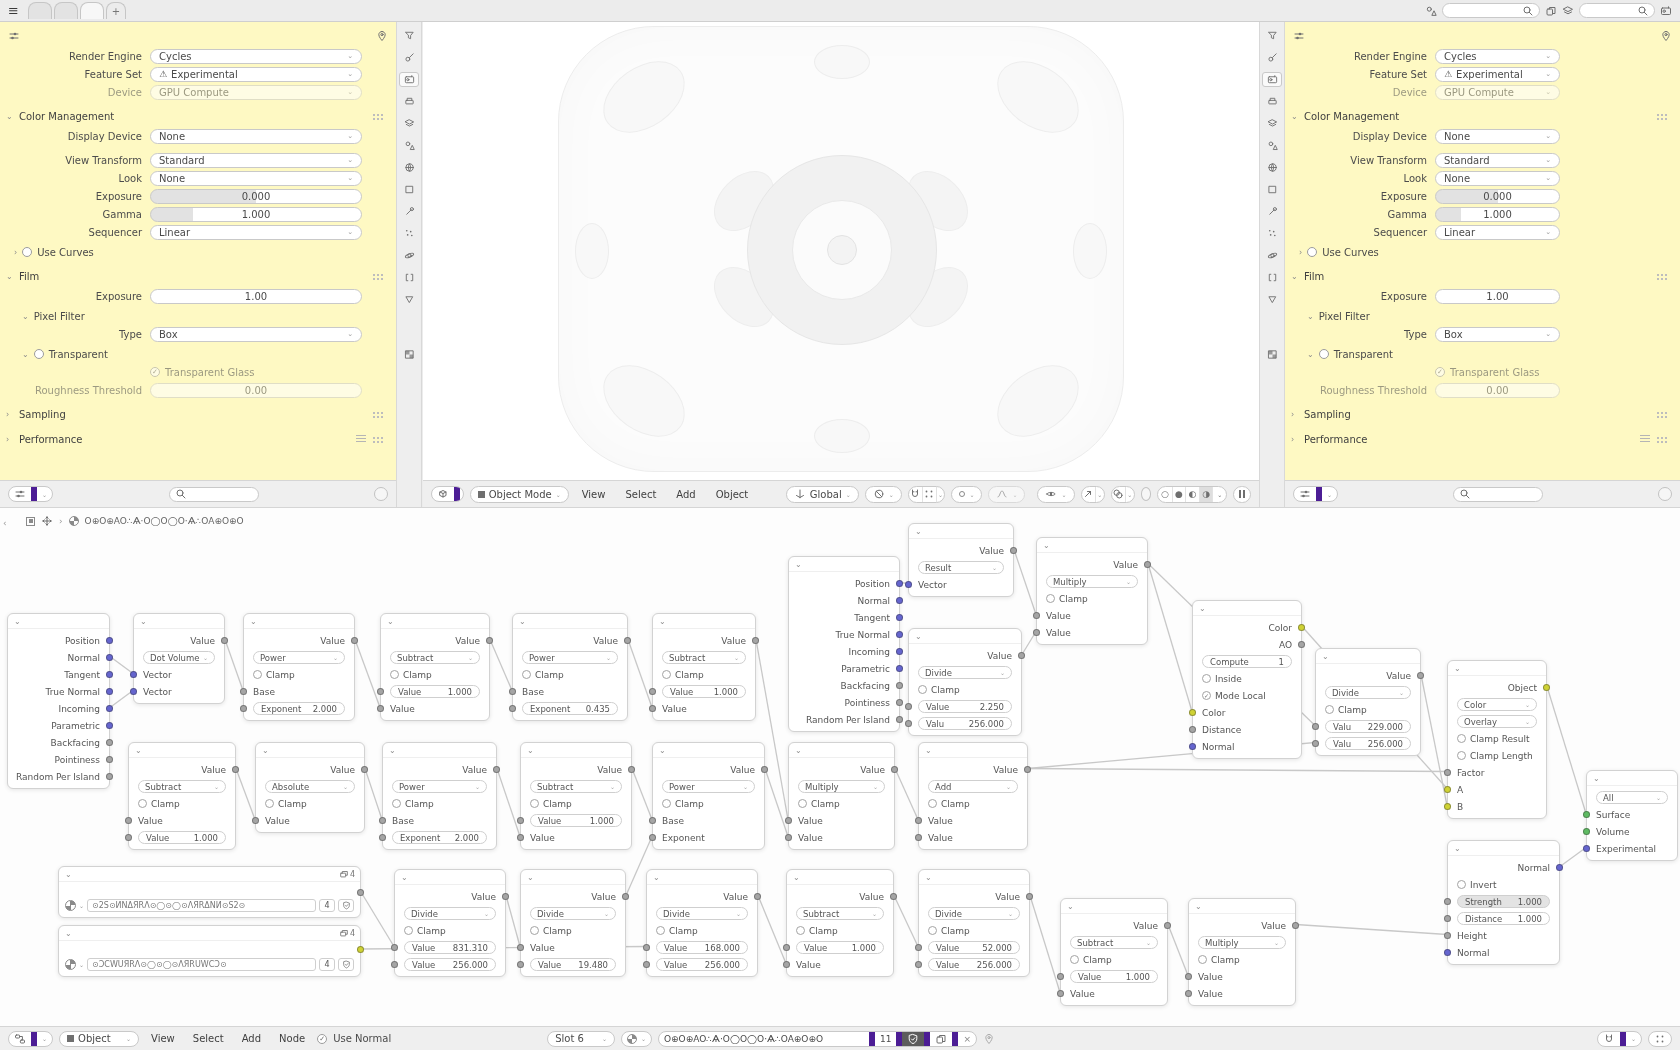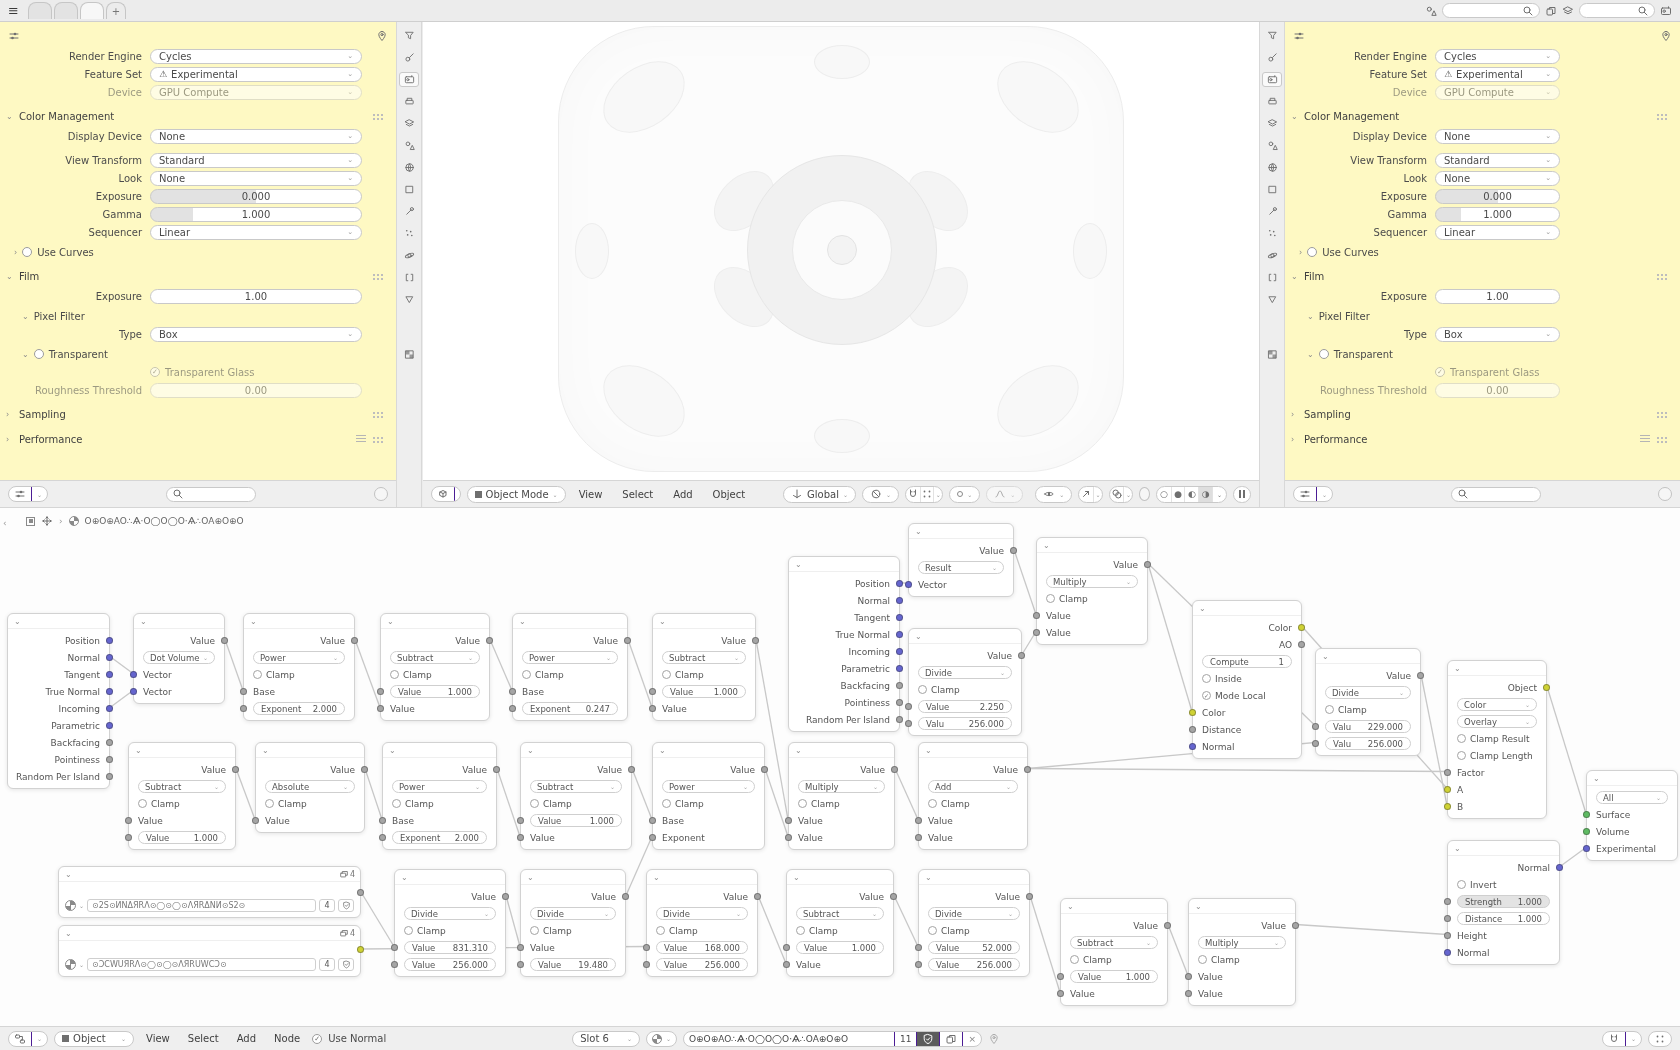--- a/index.html
+++ b/index.html
@@ -124,21 +124,21 @@
     font-size:9px; color:#666; }
   #ne-collapse { position:absolute; top:10px; left:3px; font-size:9px; color:#999; }
 
   
   #ne-footer { position:absolute; top:1026px; left:0; width:1680px; height:24px; background:#efefef;
     border-top:1px solid #d5d5d5; display:flex; align-items:center; padding:0 8px; gap:6px; }
   .fmenu { font-size:10px; color:#3f3f3f; margin:0 6px; cursor:pointer; }
   .fgroup { display:flex; align-items:center; height:16px; border:1px solid #c9c9c9;
     border-radius:8px; background:#fff; overflow:hidden; }
   .fgroup .fseg { height:16px; display:flex; align-items:center; padding:0 5px; font-size:9px;
-    border-left:1px solid #4c1d95; }
+    border-left:6px solid #4c1d95; }
   .fgroup .fseg:first-child { border-left:none; }
   .fseg.dark { background:#5c5c5c; color:#fff; }
   svg { display:block; }
 </style>
 </head>
 <body>
 
 <div id="topbar">
   <span id="hamburger">≡</span>
   <div id="wtabs" style="display: flex; align-items: flex-end;">
@@ -1083,21 +1083,21 @@
             <span class="nlbl">Clamp</span>
           </div>
           <div class="nrow">
             <span class="sk l" style="background: rgb(165, 165, 165);"></span>
             <span class="nlbl">Base</span>
           </div>
           <div class="nrow">
             <span class="sk l" style="background: rgb(165, 165, 165);"></span>
             <div class="nfld">
               <span>Exponent</span>
-              <span>0.247</span>
+              <span>0.435</span>
             </div>
           </div>
         </div>
       </div>
       <div class="node" style="left: 652px; top: 105px; width: 104px; height: 108px;">
         <div class="nhd">
           <span>⌄</span>
         </div>
         <div class="nbody">
           <div class="nrow out">

